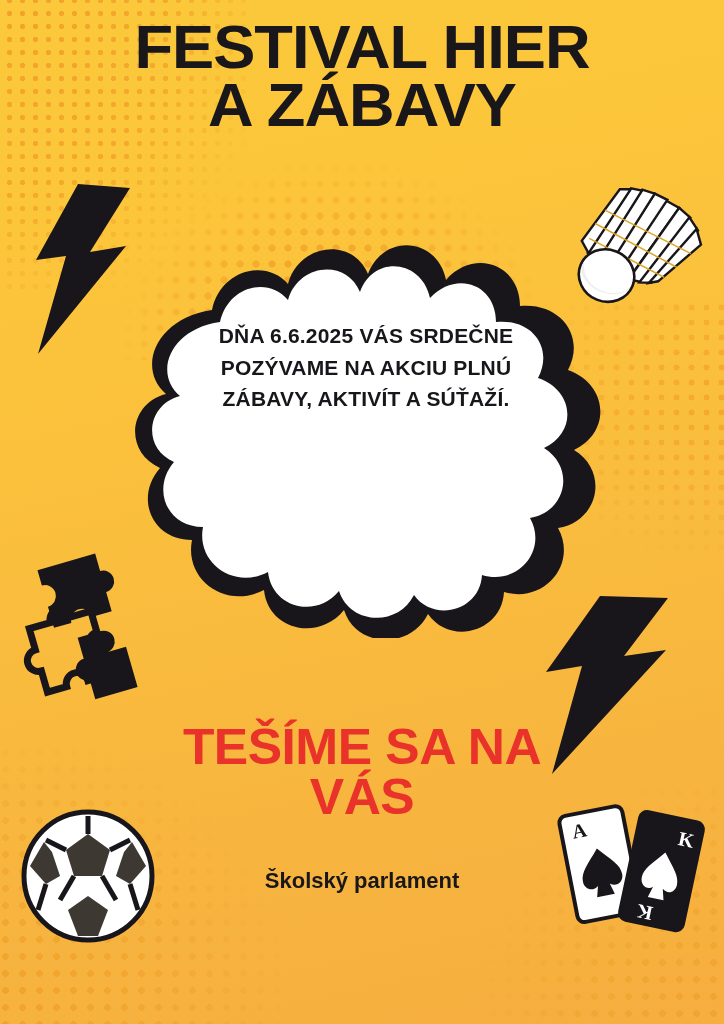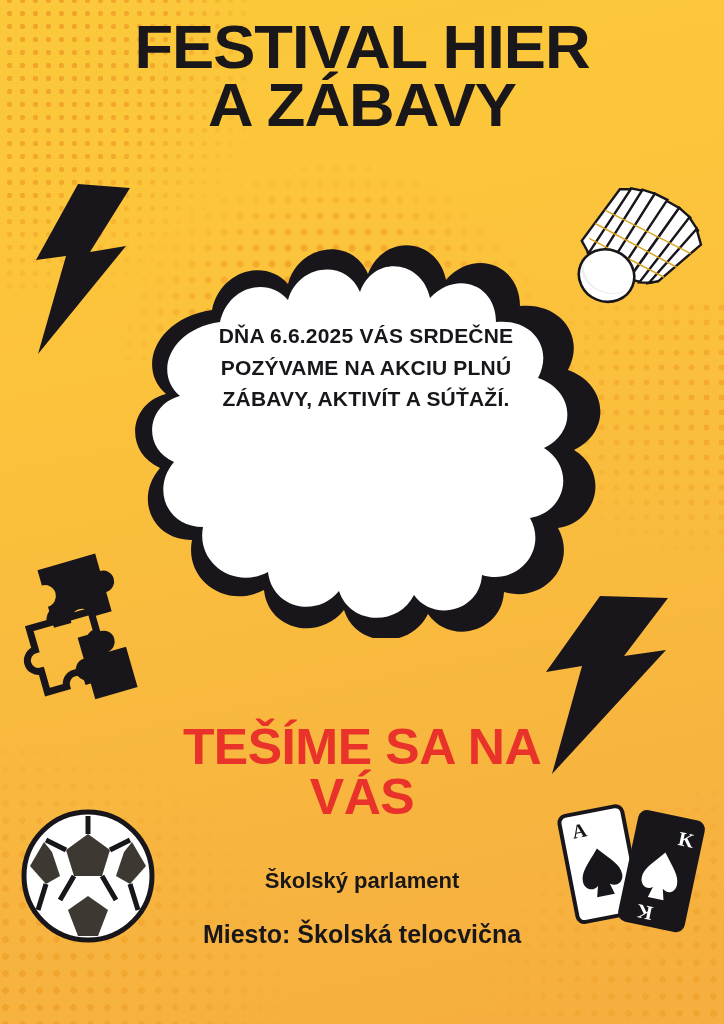--- a/index.html
+++ b/index.html
@@ -257,21 +257,20 @@
       <path d="M84 4 L30 80 L66 74 L36 182 L150 58 L108 64 L152 6 Z" fill="#18161a"></path>
     </svg>
   </div>
 
   <div class="cta">
     <span class="c1">TEŠÍME SA NA</span>
     <span class="c2">VÁS</span>
   </div>
 
   <div class="org">Školský parlament</div>
-  <div class="place">Miesto: Školská telocvična</div>
 
   <div class="art art-ball">
     <svg viewBox="0 0 140 140" aria-hidden="true">
       <circle cx="70" cy="70" r="64" fill="#ffffff" stroke="#18161a" stroke-width="5"></circle>
       <path d="M70 28 L92 44 L84 70 L56 70 L48 44 Z" fill="#3e3832"></path>
       <path d="M70 10 L70 28 M92 44 L112 34 M48 44 L28 34 M84 70 L98 94 M56 70 L42 94" stroke="#18161a" stroke-width="5" fill="none"></path>
       <path d="M114 36 L128 60 L112 78 L98 70 L106 46 Z" fill="#3e3832"></path>
       <path d="M26 36 L12 60 L28 78 L42 70 L34 46 Z" fill="#3e3832"></path>
       <path d="M60 130 L50 104 L70 90 L90 104 L80 130 Z" fill="#3e3832"></path>
       <path d="M112 78 L120 104 M28 78 L20 104" stroke="#18161a" stroke-width="5" fill="none"></path>

